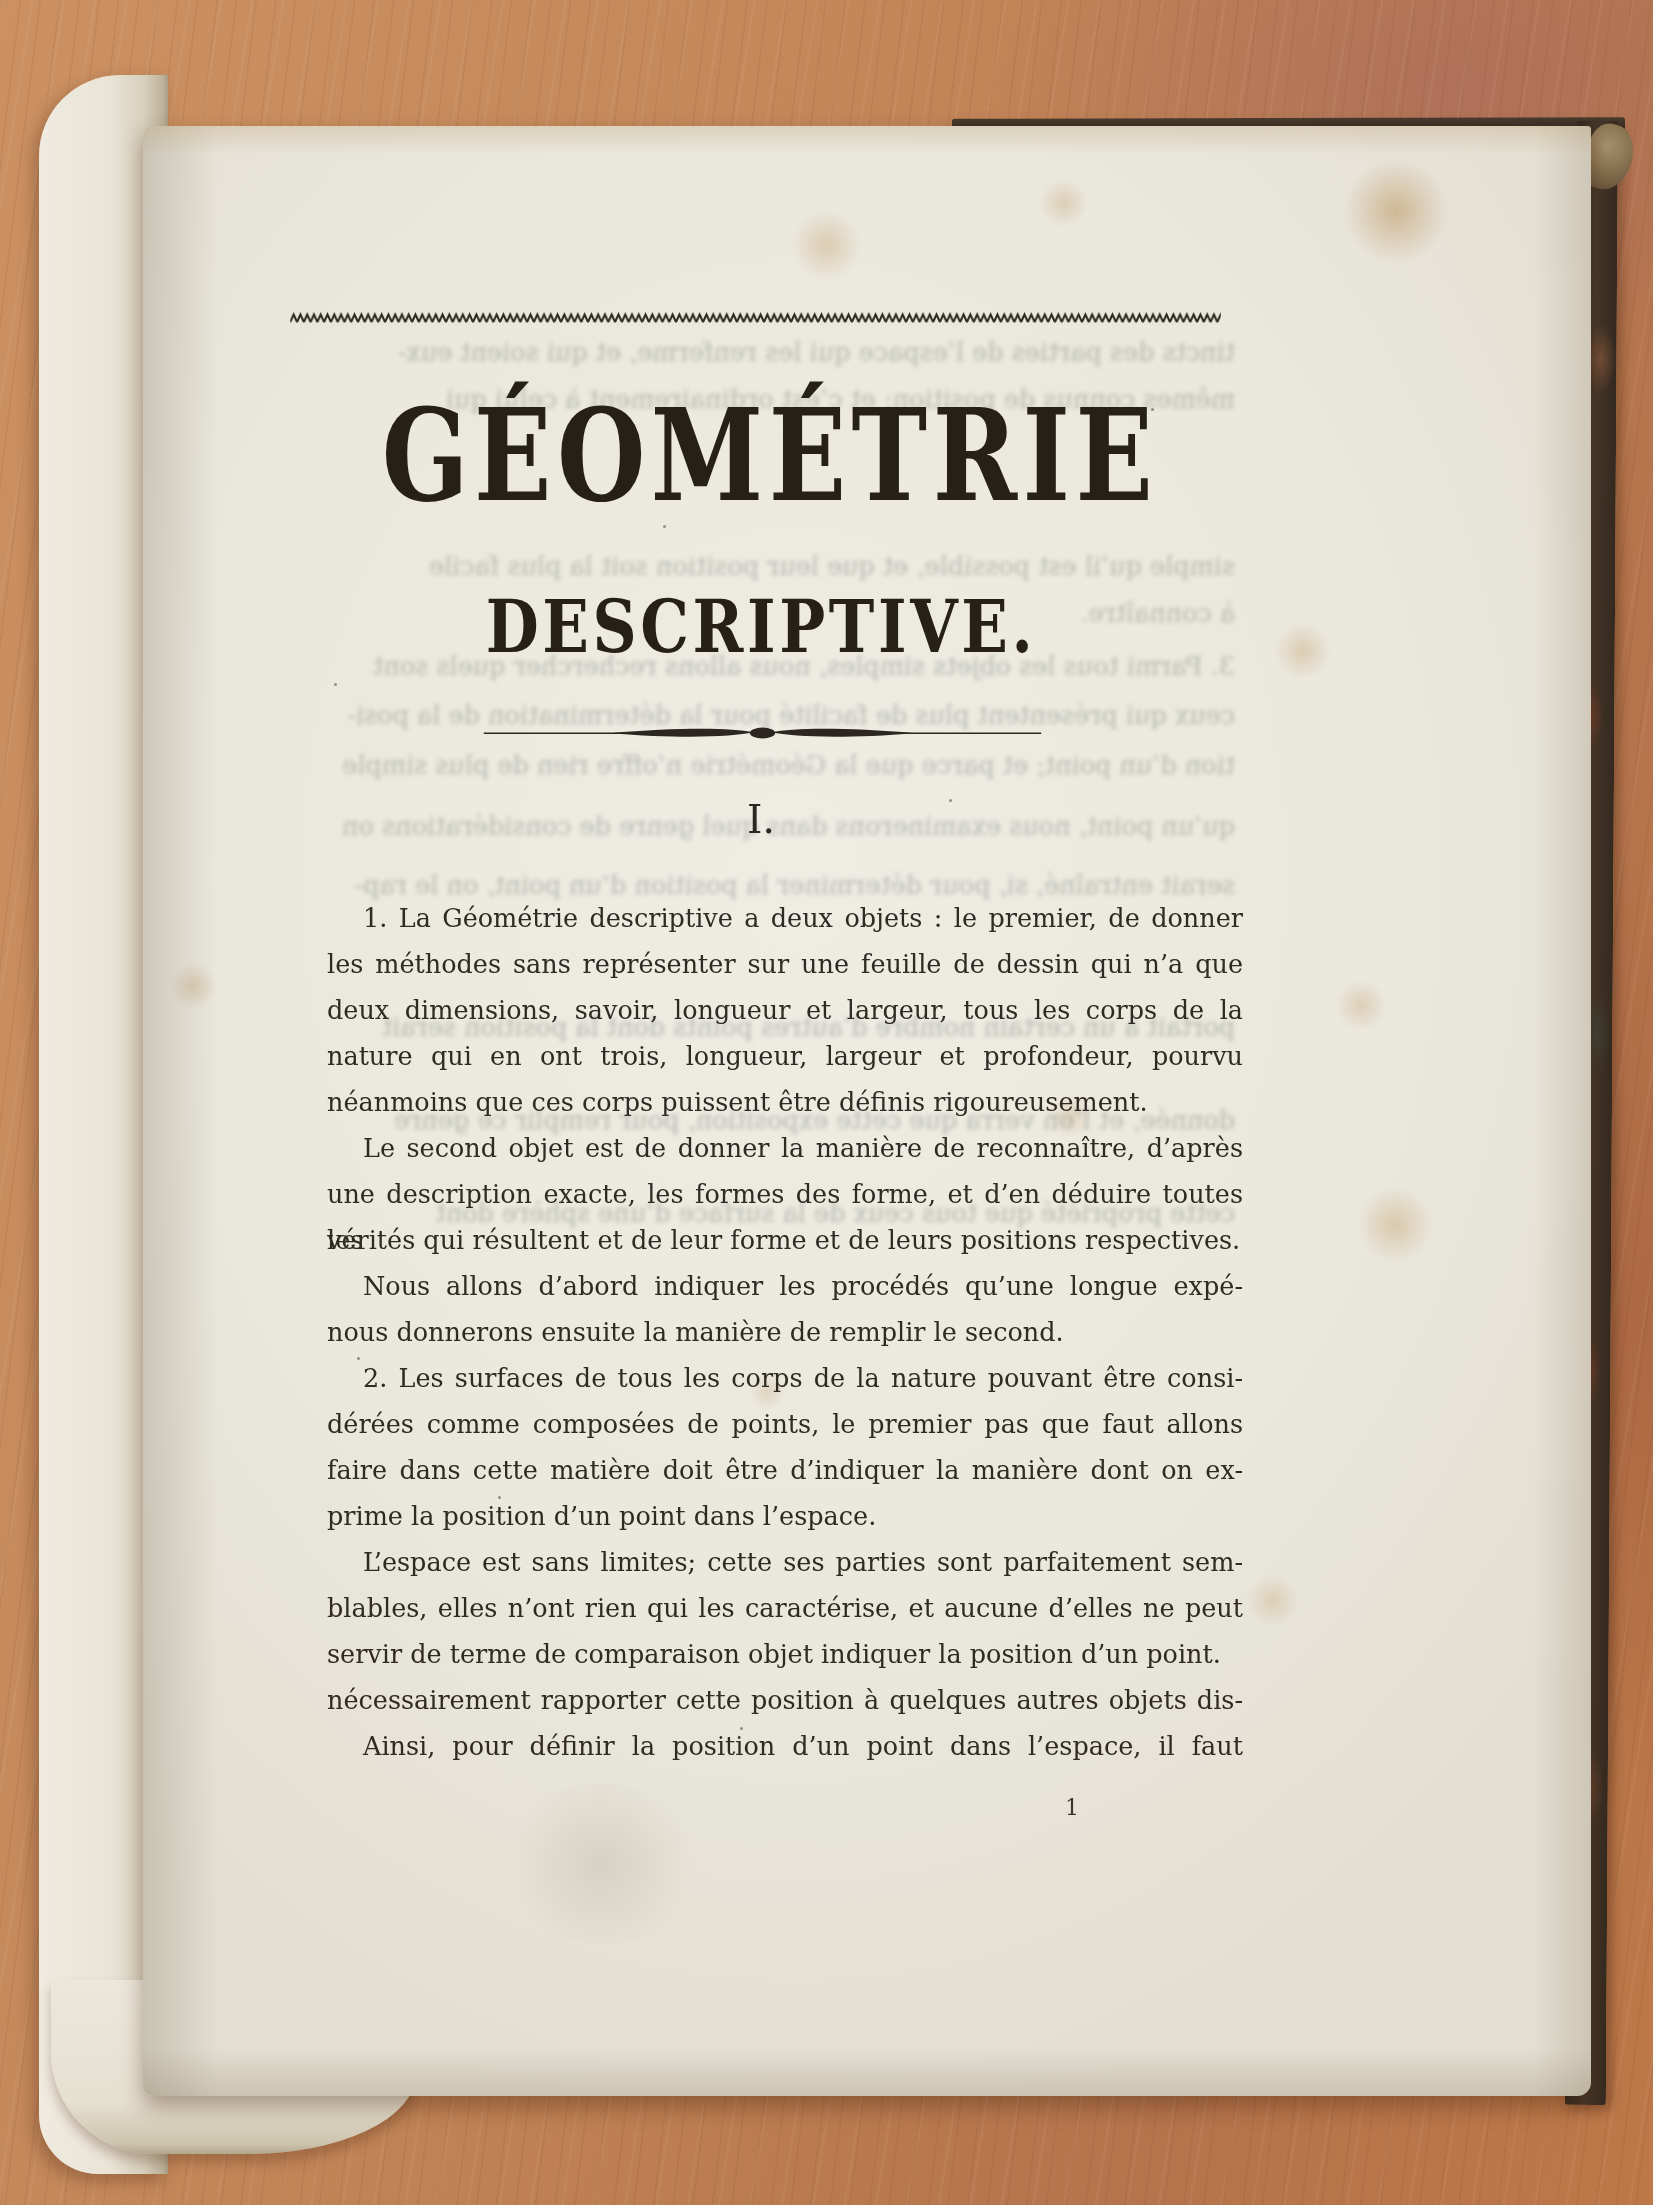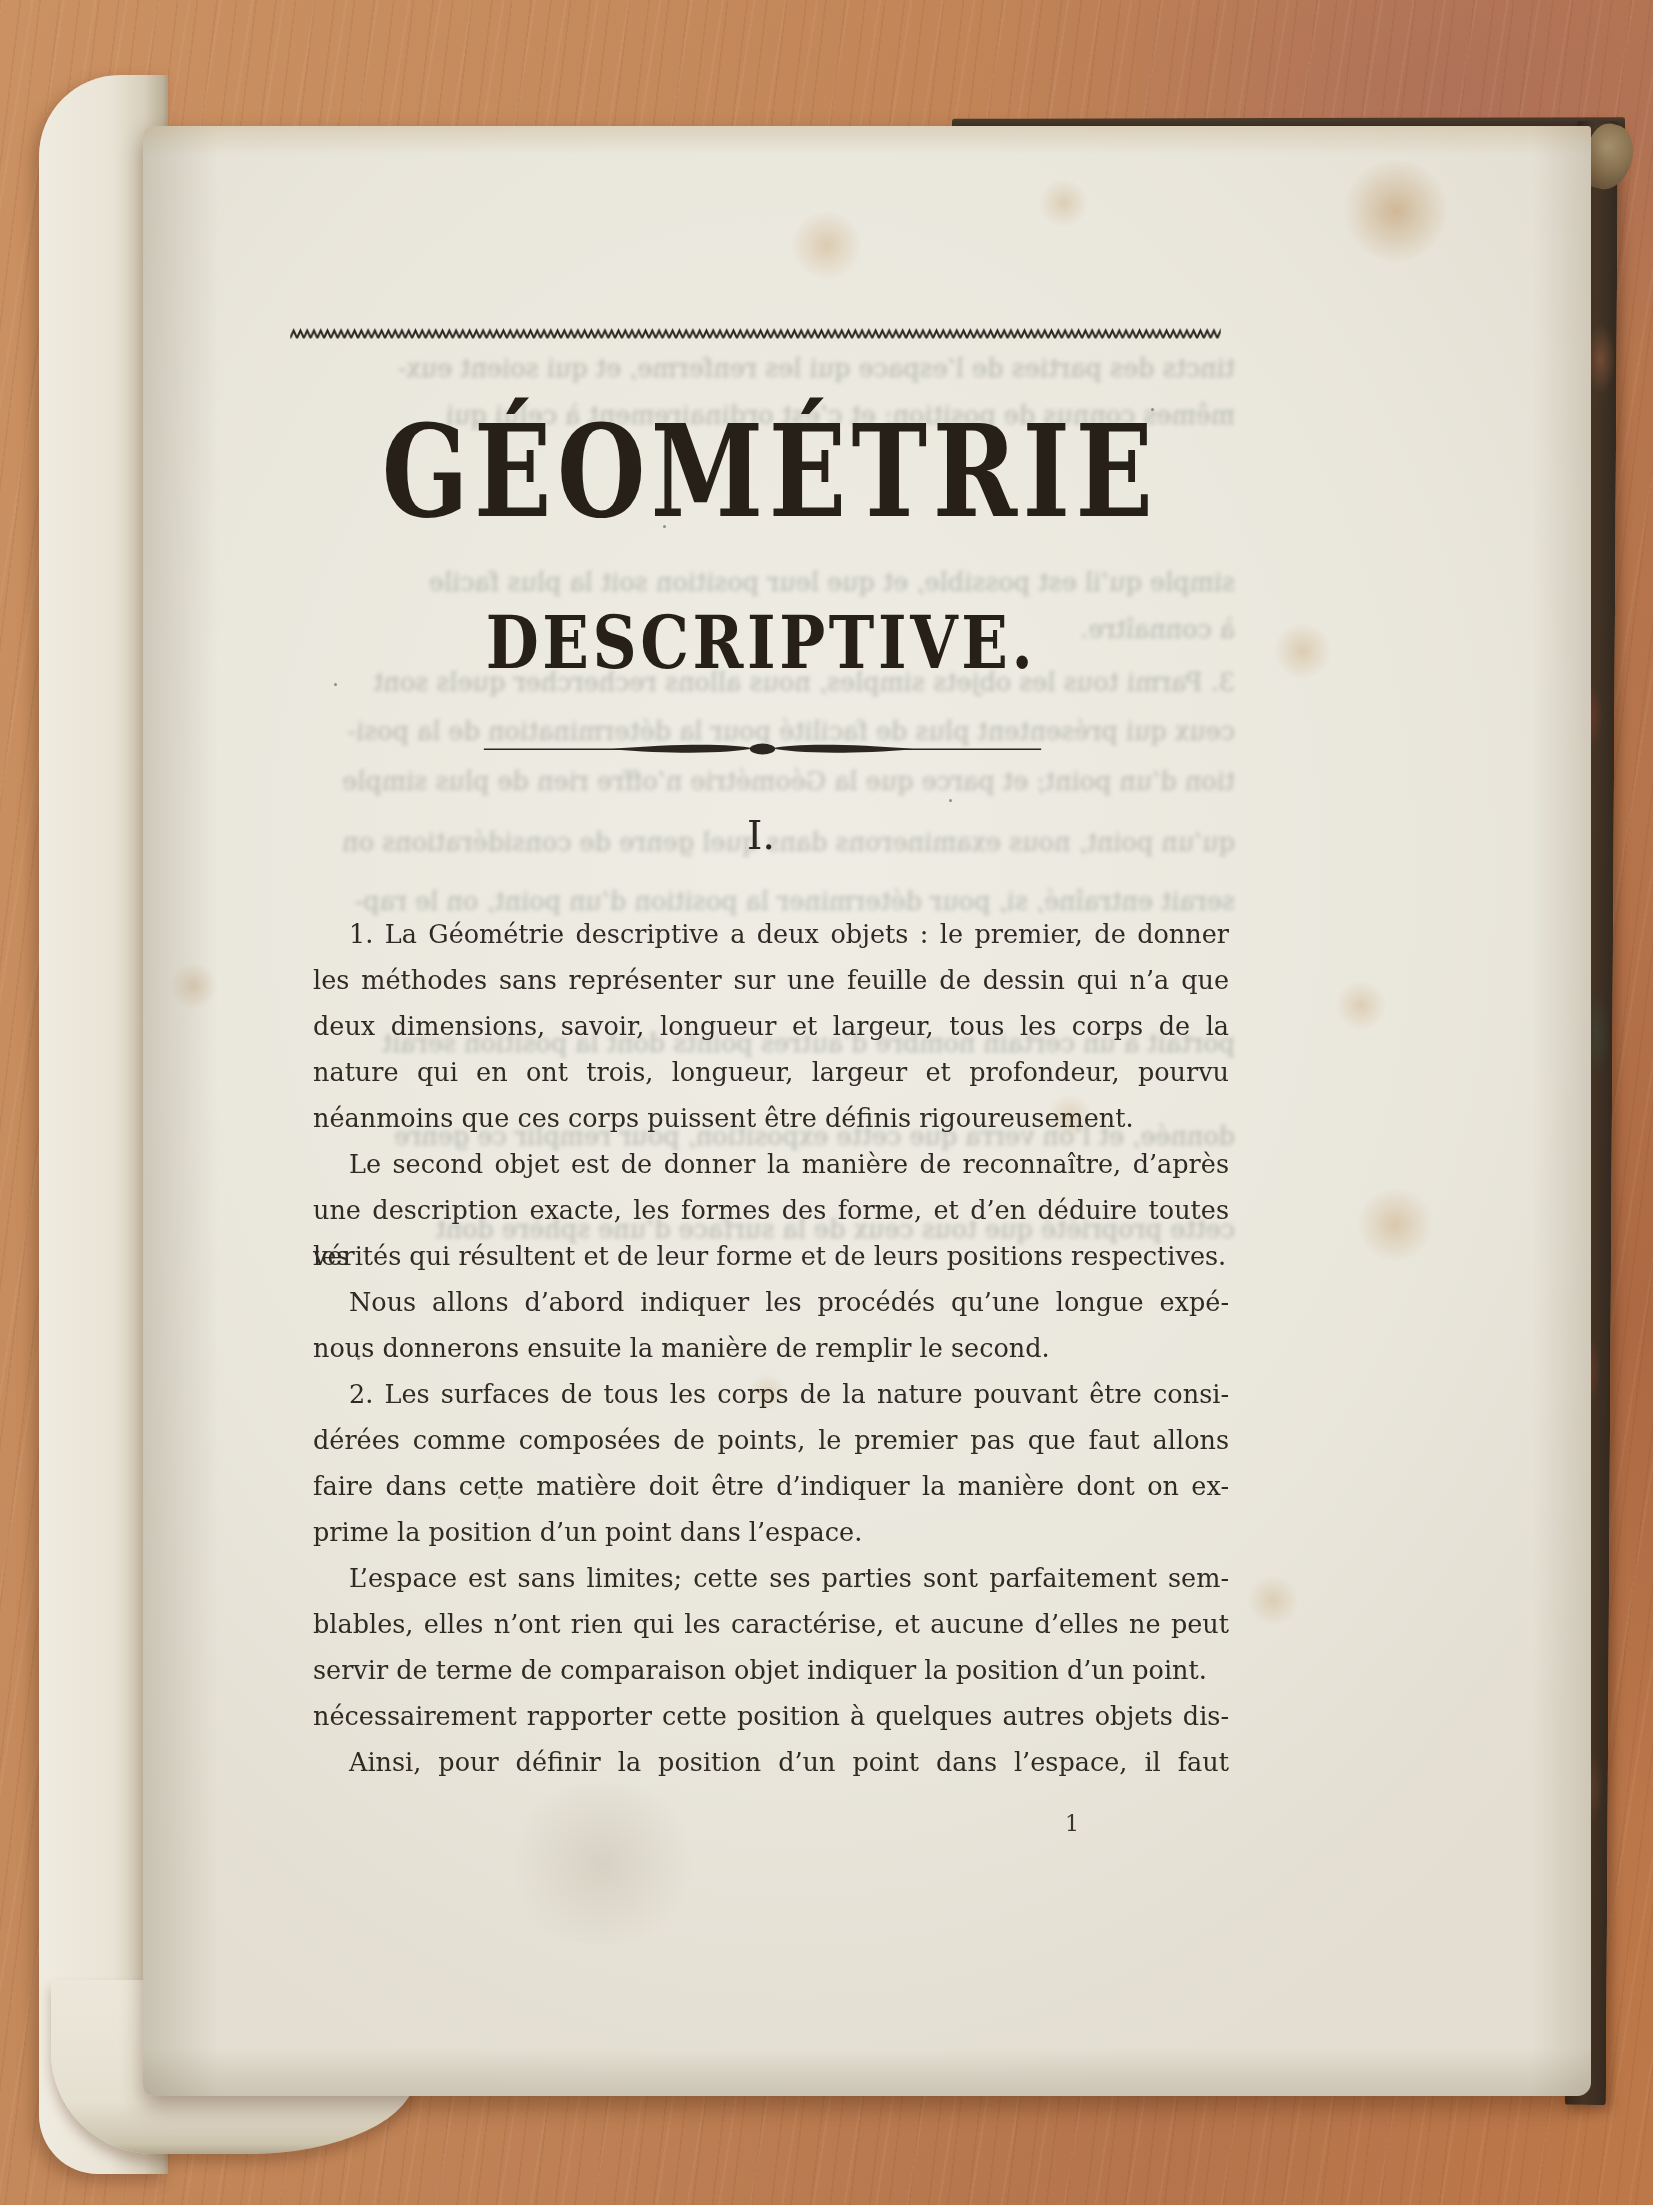--- a/index.html
+++ b/index.html
@@ -52,39 +52,39 @@
       linear-gradient(180deg, rgba(186,158,112,.30) 0px, rgba(186,158,112,0) 29px),
       linear-gradient(0deg, rgba(125,108,80,.24) 0px, rgba(125,108,80,0) 48px),
       linear-gradient(90deg, rgba(105,92,66,.22) 0px, rgba(105,92,66,0) 76px),
       linear-gradient(270deg, rgba(120,100,70,.20) 0px, rgba(120,100,70,0) 59px),
       radial-gradient(1020px 1275px at 45% 38%, #efece4 0%, #eae7dd 60%, #e3ded1 100%);
     box-shadow:0 10.2px 22px rgba(75,40,18,.40);}
 
   .stain{position:absolute;border-radius:50%;pointer-events:none;}
   .speck{position:absolute;width:3.4px;height:3.4px;border-radius:50%;background:#4a4238;opacity:.55;}
 
-  .content{position:absolute;inset:0;color:#2f2a23;margin-top:16px;}
+  .content{position:absolute;inset:0;color:#2f2a23;}
 
   
   .bleed{position:absolute;left:144px;top:0;width:948px;height:100%;
     transform:scaleX(-1);filter:blur(2px);opacity:.42;color:#68776f;}
   .bleed .bline{position:absolute;left:0;width:100%;font-size:25.5px;white-space:nowrap;overflow:hidden;}
 
   .zigzag{position:absolute;left:145px;top:186px;}
   .title1{position:absolute;left:144px;top:260px;width:948px;text-align:center;
     font-size:127px;font-weight:bold;line-height:1.1;letter-spacing:6.8px;color:#262019;
     transform:scaleX(.80);}
   .title2{position:absolute;left:144px;top:461px;width:948px;text-align:center;
     font-size:72px;font-weight:bold;line-height:1.1;letter-spacing:4.2px;color:#262019;
     transform:scaleX(.85);}
   .ornament{position:absolute;left:339px;top:597px;}
   .section-heading{position:absolute;left:144px;top:671px;width:948px;text-align:center;
     font-size:39px;color:#2b261f;}
 
-  .bodytext{position:absolute;left:170px;top:769px;width:916px;font-size:25.5px;color:#2f2a23;}
+  .bodytext{position:absolute;left:184px;top:769px;width:916px;font-size:25.5px;color:#2f2a23;}
   .line{height:46px;line-height:46px;text-align:justify;text-align-last:justify;}
   .line.indent{text-indent:36px;}
   .line.last{text-align-last:left;}
 
   .signature{position:absolute;left:922px;top:1669px;font-size:22px;color:#3a342b;letter-spacing:1.7px;}
 </style>
 </head>
 <body>
 
 <div class="scene">

